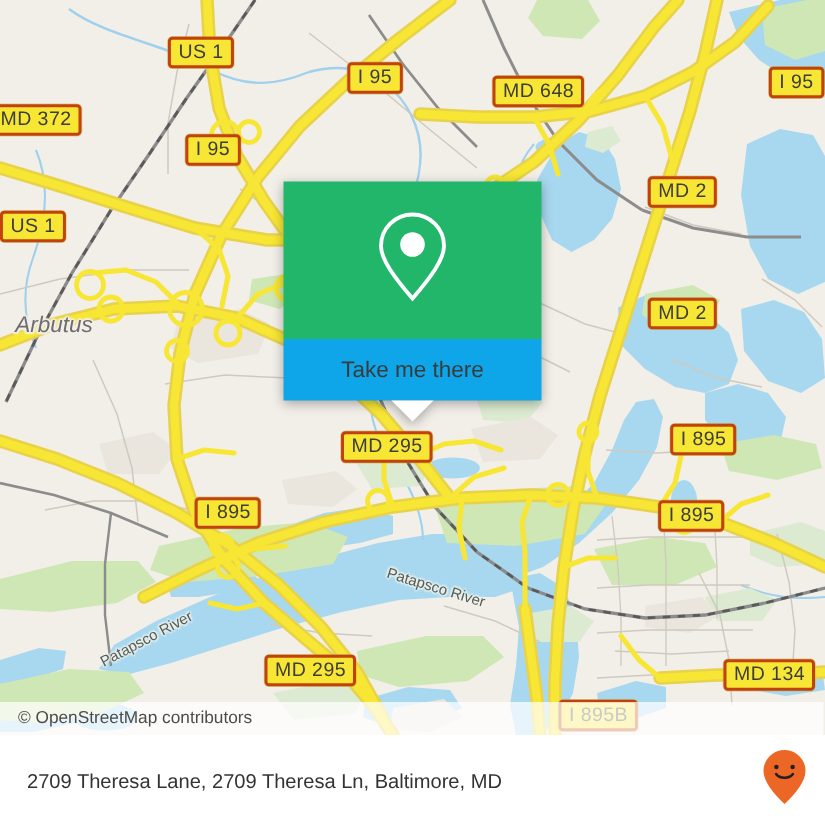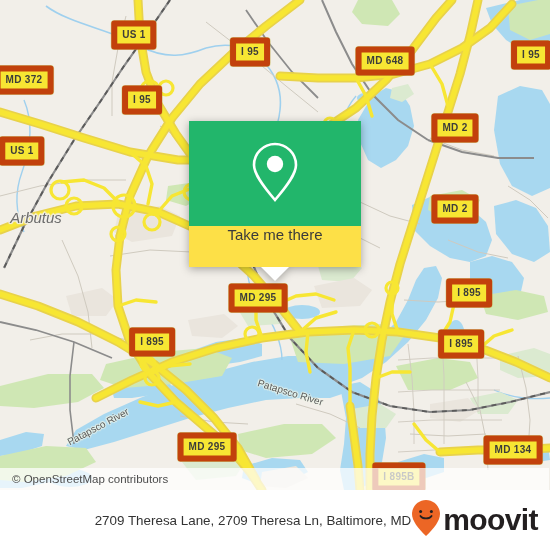--- a/index.html
+++ b/index.html
@@ -33,25 +33,25 @@
     left: 0; top: 0;
     width: 550px;
     height: 490px;
     display: block;
   }
 
   
   .shield {
     position: absolute;
     background: #f7e633;
-    border: 6px solid #c2410c;
+    border: 2px solid #c2410c;
     border-radius: 3px;
     color: #3d3d3a;
-    font-size: 10px;
-    font-weight: bold;
+    font-size: 13px;
+    font-weight: normal;
     letter-spacing: .3px;
     line-height: 12px;
     padding: 2px 5px 3px 5px;
     white-space: nowrap;
     transform: translate(-50%, -50%);
     box-shadow: 0 0 0 .5px rgba(190,180,60,.55);
   }
 
   
   .place {
@@ -89,23 +89,23 @@
   }
   .popup-head {
     height: 105px;
     background: #22b66b;
     display: flex;
     align-items: center;
     justify-content: center;
   }
   .popup-foot {
     height: 41px;
-    background: #fde047;
+    background: #0ea5e9;
     display: flex;
-    align-items: flex-start;
+    align-items: center;
     justify-content: center;
   }
   .popup-foot-label {
     color: #3b3b3b;
     font-size: 15px;
   }
   .popup-tail {
     position: absolute;
     left: 50%;
     top: 146px;
@@ -136,21 +136,21 @@
   
   .footer {
     position: absolute;
     left: 0;
     top: 490px;
     width: 550px;
     height: 60px;
     background: #ffffff;
     display: flex;
     align-items: center;
-    justify-content: flex-end;
+    justify-content: space-between;
     box-sizing: border-box;
     padding: 0 12px 0 18px;
   }
   .footer-address {
     color: #333333;
     font-size: 13.4px;
     line-height: 19px;
     max-width: 400px;
   }
   .brand {
@@ -377,21 +377,21 @@
         <circle cx="74" cy="206" r="8" fill="none"></circle>
         <circle cx="192" cy="192" r="8" fill="none"></circle>
         <circle cx="330" cy="124" r="6" fill="none"></circle>
         <circle cx="258" cy="296" r="6" fill="none"></circle>
       </g>
     </svg>
 
     <div>
       <div class="shield" style="left:134px; top:35px;">US 1</div>
       <div class="shield" style="left:250px; top:52px;">I 95</div>
-      <div class="shield" style="left:385px; top:61px;">MD 648</div>
+      <div class="shield" style="left:359px; top:61px;">MD 648</div>
       <div class="shield" style="left:24px;  top:80px;">MD 372</div>
       <div class="shield" style="left:142px; top:100px;">I 95</div>
       <div class="shield" style="left:531px; top:55px;">I 95</div>
       <div class="shield" style="left:455px; top:128px;">MD 2</div>
       <div class="shield" style="left:22px;  top:151px;">US 1</div>
       <div class="shield" style="left:455px; top:209px;">MD 2</div>
       <div class="shield" style="left:258px; top:298px;">MD 295</div>
       <div class="shield" style="left:469px; top:293px;">I 895</div>
       <div class="shield" style="left:152px; top:342px;">I 895</div>
       <div class="shield" style="left:461px; top:344px;">I 895</div>
@@ -431,17 +431,16 @@
     </div>
     <div class="brand">
       <span>
         <svg width="30" height="38" viewBox="0 0 30 38" aria-hidden="true">
           <path d="M15 1 C7.3 1 1 7.3 1 15 C1 21.5 7 29.6 15 37 C23 29.6 29 21.5 29 15 C29 7.3 22.7 1 15 1 Z" fill="#ec6625"></path>
           <circle cx="9.6" cy="12.4" r="1.5" fill="#231f20"></circle>
           <circle cx="20.4" cy="12.4" r="1.5" fill="#231f20"></circle>
           <path d="M9.4 17 C11.6 20.3 18.4 20.3 20.6 17" fill="none" stroke="#231f20" stroke-width="1.7" stroke-linecap="round"></path>
         </svg>
       </span>
-      <span class="brand-word">moovit</span>
     </div>
   </div>
 
 </div>
 
 </body></html>

